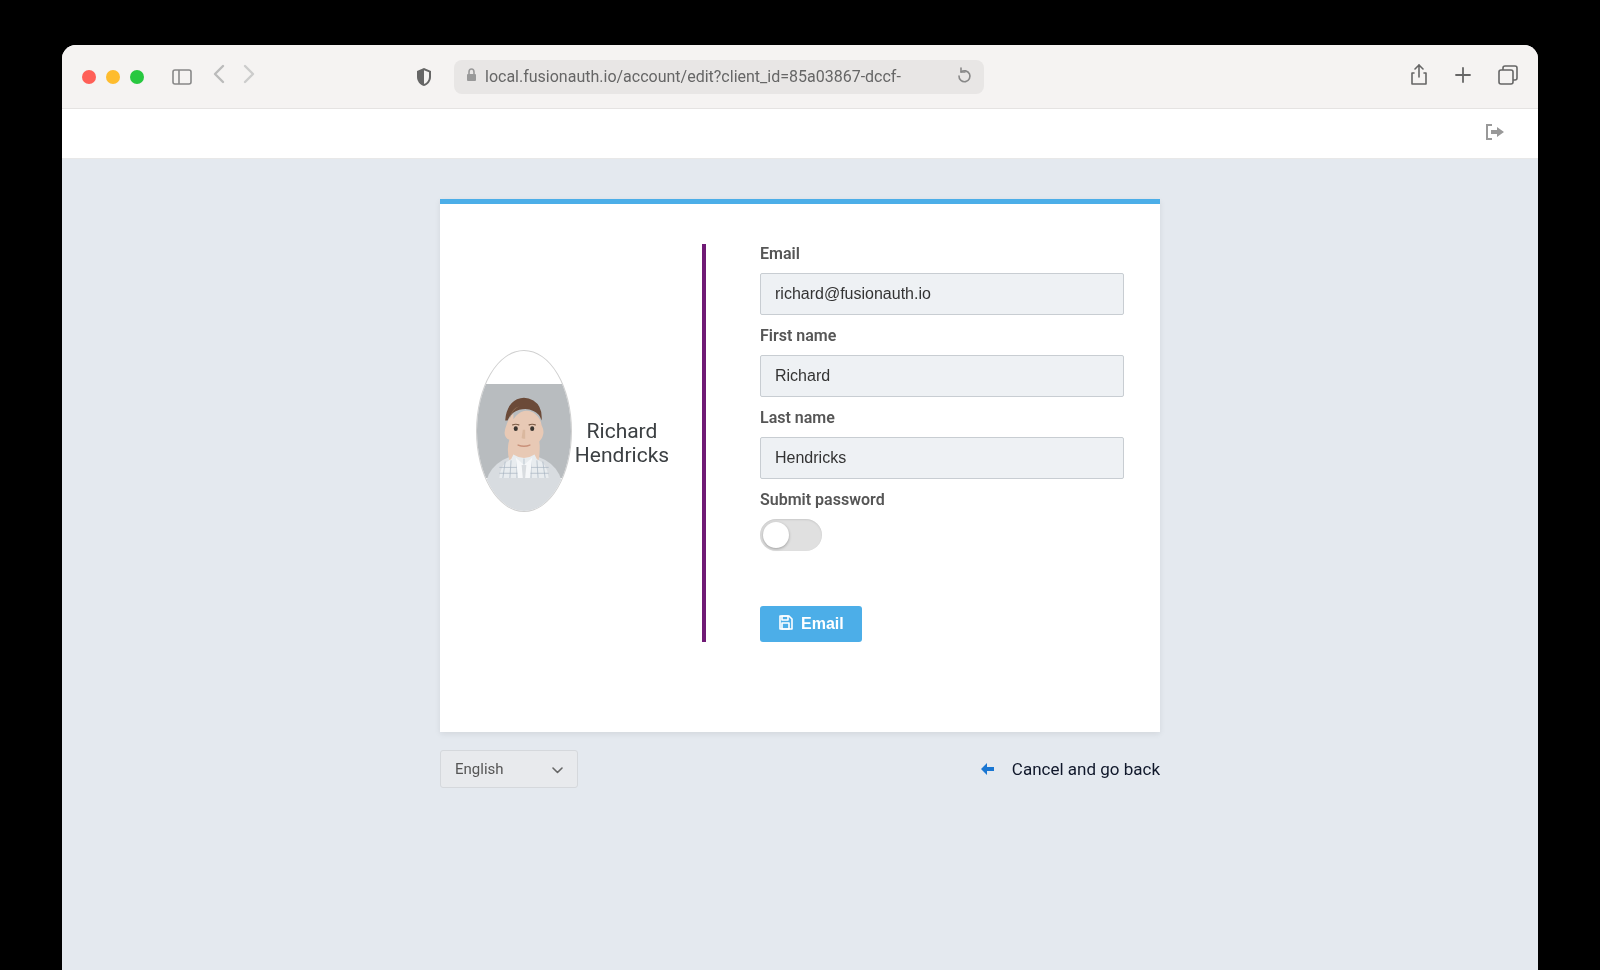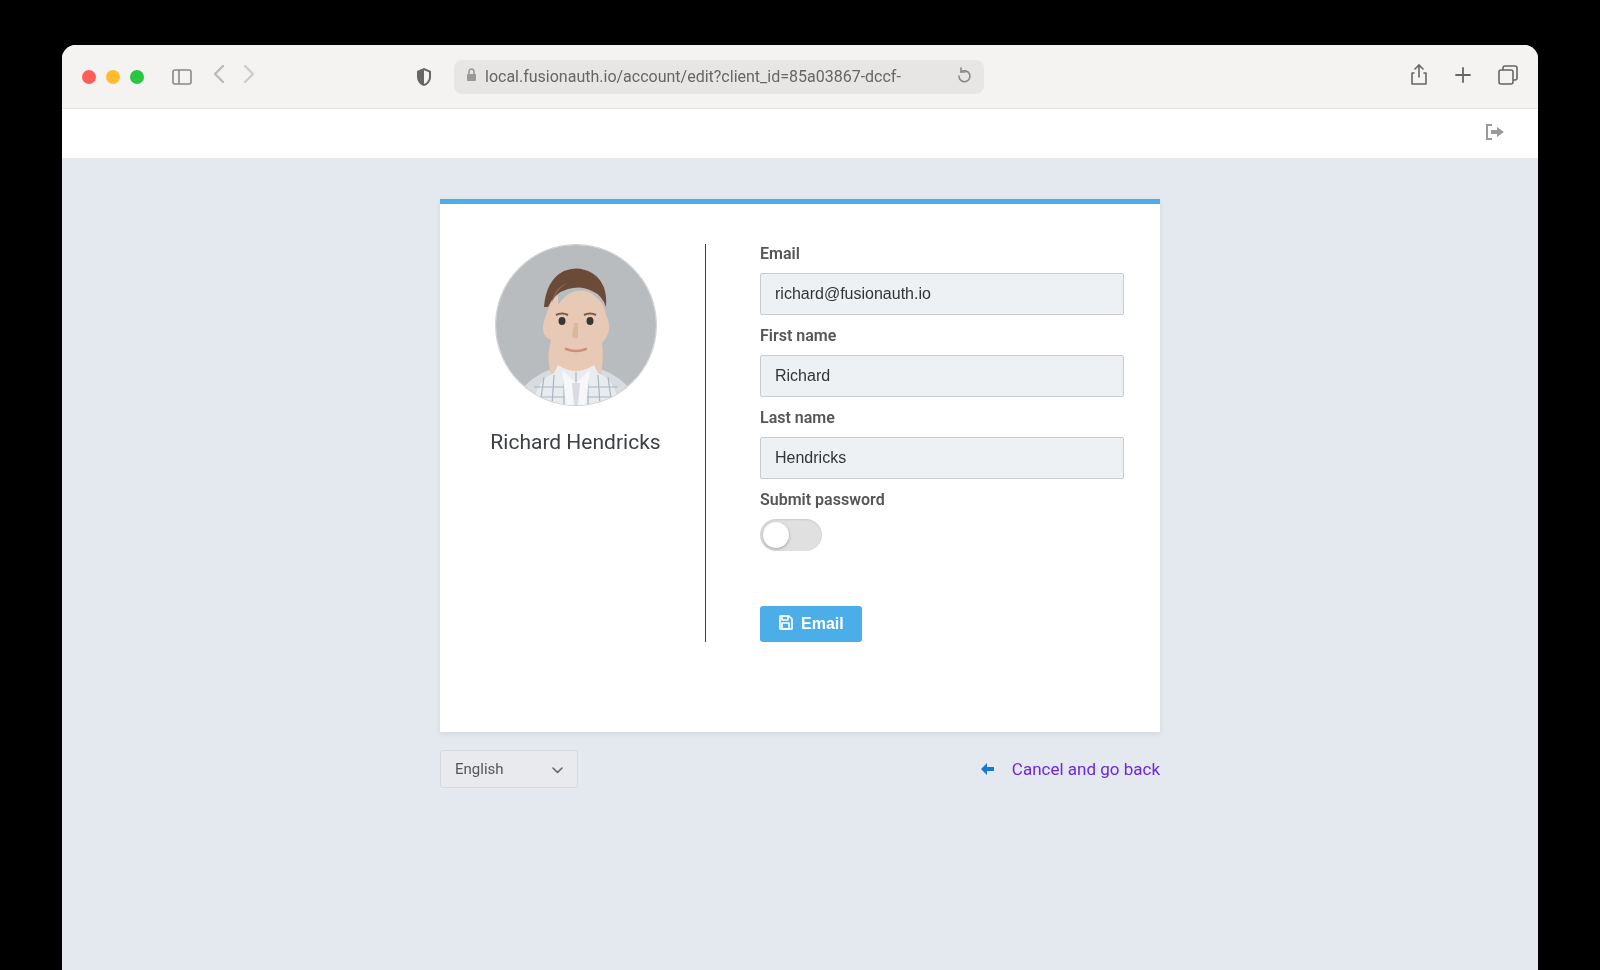--- a/index.html
+++ b/index.html
@@ -148,23 +148,23 @@
     }
     
     .card-content {
       display: flex;
       padding: 40px 36px 90px 36px;
     }
     
     .profile-column {
       width: 230px;
       display: flex;
-      flex-direction: column;
-      align-items: center;
-      border-right: 1px solid #701a75;
+      flex-direction: row;
+      align-items: center;
+      border-right: 4px solid #701a75;
       padding-right: 30px;
     }
     
     .avatar {
       width: 162px;
       height: 162px;
       border-radius: 50%;
       border: 1px solid #d0d0d0;
       overflow: hidden;
       margin-bottom: 24px;
@@ -267,21 +267,21 @@
       display: flex;
       align-items: center;
       justify-content: space-between;
       padding: 4px 14px;
       font-size: 15px;
       color: #555;
       cursor: pointer;
     }
     
     .cancel-link {
-      color: #6d28d9;
+      color: #0f172a;
       font-size: 17px;
       text-decoration: none;
       display: flex;
       align-items: center;
       gap: 18px;
       cursor: pointer;
     }
     
     .cancel-arrow {
       font-size: 16px;

